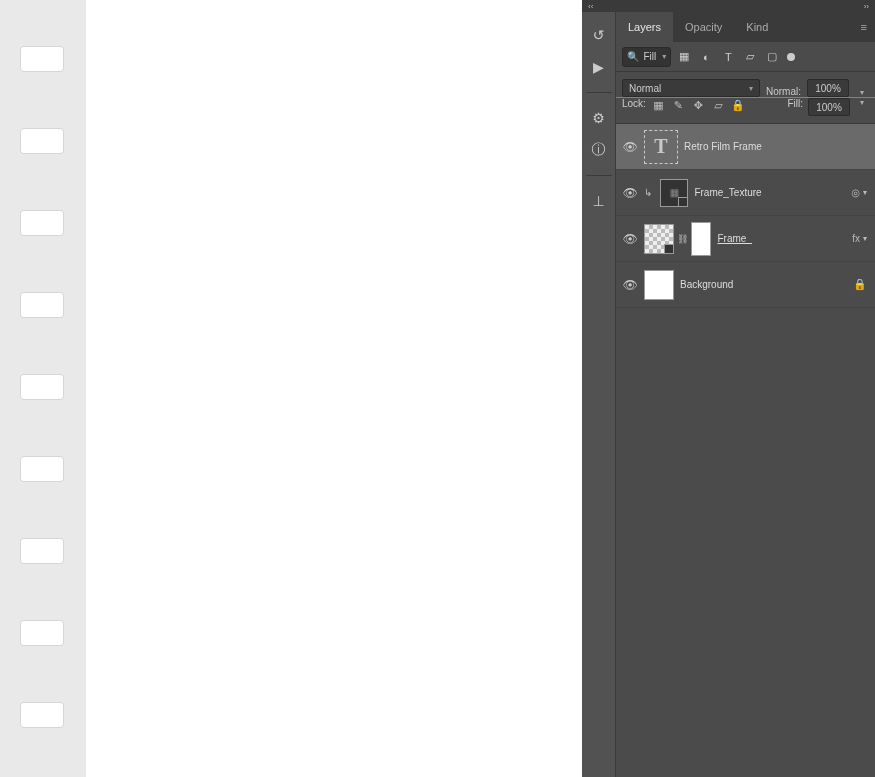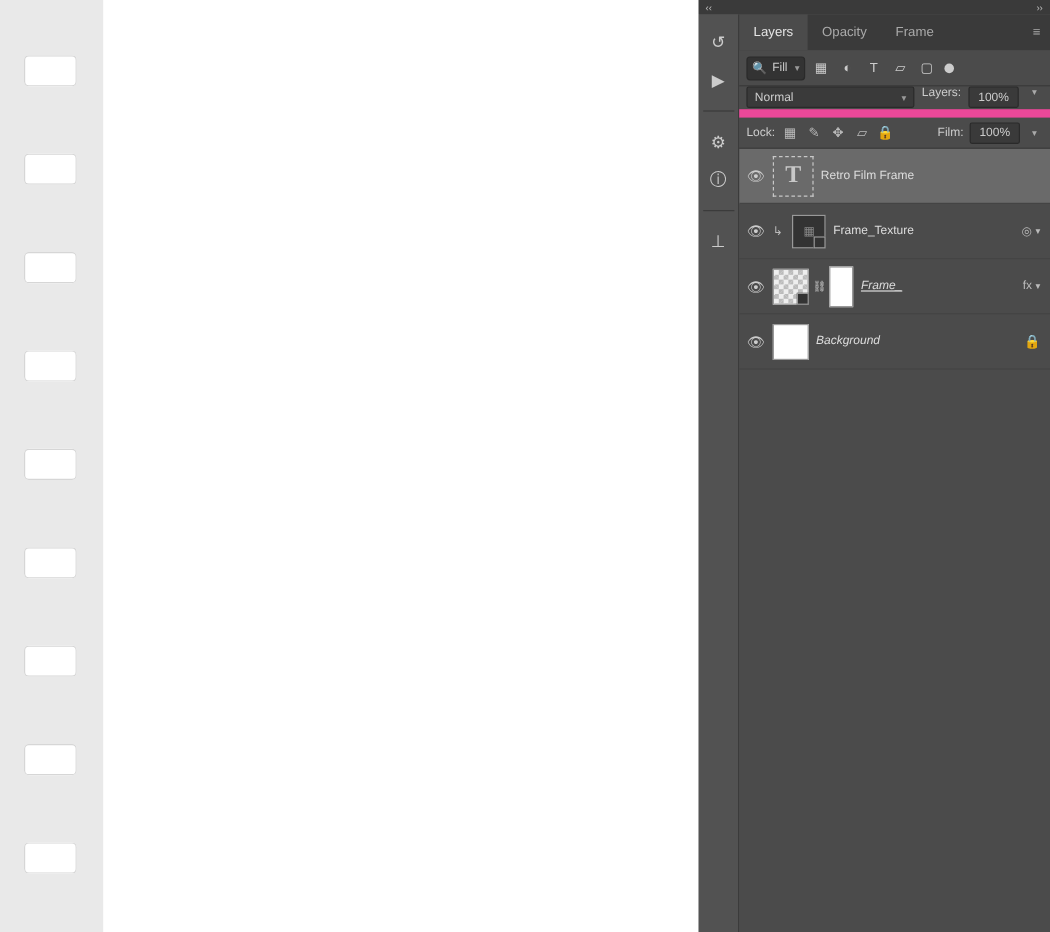--- a/index.html
+++ b/index.html
@@ -24,40 +24,40 @@
 .tab.active { background: #4b4b4b; color: #e6e6e6; font-weight: 500; }
 .tab-menu { margin-left: auto; padding: 0 8px; display: flex; align-items: center; cursor: pointer; color: #aaa; }
 
 .filter-row { height: 30px; display: flex; align-items: center; padding: 0 6px; gap: 4px; background: #4b4b4b; border-bottom: 1px solid #3a3a3a; }
 .kind-search { display: flex; align-items: center; background: #333; border: 1px solid #2a2a2a; border-radius: 3px; height: 20px; padding: 0 4px; color: #ccc; font-size: 10px; gap: 4px; }
 .kind-search .mag { font-size: 10px; }
 .kind-dd { font-size: 8px; color: #999; margin-left: 2px; }
 .ftype { width: 18px; height: 18px; display: flex; align-items: center; justify-content: center; color: #ccc; font-size: 11px; cursor: pointer; }
 .dot { width: 8px; height: 8px; border-radius: 50%; background: #ccc; margin-left: 2px; }
 
-.blend-row { height: 26px; display: flex; align-items: flex-start; padding: 0 6px; gap: 6px; font-size: 10px; color: #ccc; border-bottom: 7px solid #ec4899; }
+.blend-row { height: 26px; display: flex; align-items: flex-end; padding: 0 6px; gap: 6px; font-size: 10px; color: #ccc; border-bottom: 1px solid #ec4899; }
 .blend-select { flex: 1; background: #3a3a3a; border: 1px solid #2a2a2a; border-radius: 2px; height: 18px; display: flex; align-items: center; justify-content: space-between; padding: 0 6px; cursor: pointer; }
 .pct-box { width: 42px; height: 18px; background: #3a3a3a; border: 1px solid #2a2a2a; border-radius: 2px; display: flex; align-items: center; justify-content: center; }
 .pct-dd { width: 14px; font-size: 8px; color: #aaa; text-align: center; cursor: pointer; }
 
-.lock-row { height: 26px; display: flex; align-items: center; padding: 0 6px; gap: 5px; font-size: 10px; color: #ccc; border-bottom: 1px solid #3a3a3a; }
+.lock-row { height: 26px; display: flex; padding: 0 6px; gap: 5px; font-size: 10px; color: #ccc; border-bottom: 1px solid #3a3a3a; }
 .lock-ic { width: 15px; height: 15px; display: flex; align-items: center; justify-content: center; color: #bbb; cursor: pointer; font-size: 11px; }
 
 .layers-list { flex: 1; background: #4b4b4b; overflow: hidden; }
 .layer { height: 46px; display: flex; align-items: center; padding: 0 8px 0 6px; gap: 6px; border-bottom: 1px solid #444; font-size: 10px; color: #ddd; }
 .layer.selected { background: #6a6a6a; }
 .eye { width: 16px; height: 16px; color: #ccc; display: flex; align-items: center; justify-content: center; cursor: pointer; font-size: 12px; }
 .thumb-wrap { display: flex; align-items: center; gap: 2px; }
 .thumb { width: 34px; height: 34px; border: 1px solid #999; background: #fff; display: flex; align-items: center; justify-content: center; font-size: 16px; color: #777; }
 .thumb.type { background: transparent; border: 1px dashed #c8c8c8; }
 .thumb.type .t { font-family: Georgia, serif; font-weight: bold; color: #c8c8c8; font-size: 20px; }
 .mini-thumb { width: 20px; height: 34px; border:1px solid #999; background:#fff; display:flex; align-items:center; justify-content:center; }
 .link-ic { font-size: 9px; color: #ccc; margin: 0 1px; }
 .layer-name { flex: 1; white-space: nowrap; overflow: hidden; text-overflow: ellipsis; }
-.layer-name.italic { font-style: italic; }
+.layer-name.italic { }
 .layer-name.under { text-decoration: underline; }
 .layer-right { display: flex; align-items: center; gap: 3px; color: #bbb; font-size: 10px; }
 .lock-badge { font-size: 11px; }
 .clip { font-size: 10px; color: #bbb; margin-right: 2px; }
 .sm-thumb { width: 28px; height: 28px; border:1px solid #999; background:#333; display:flex; align-items:center; justify-content:center; font-size:10px; color:#888; position:relative; }
 .sm-thumb.white { background:#fff; }
 .corner-crop { position:absolute; right:-1px; bottom:-1px; width:10px; height:10px; border:1px solid #999; background:#333; }
 </style>
 </head>
 <body>
@@ -91,21 +91,21 @@
       <div class="tool">⚙</div>
       <div class="tool">ⓘ</div>
       <div class="sep"></div>
       <div class="tool">⊥</div>
     </div>
 
     <div class="panel">
       <div class="tabs">
         <div class="tab active">Layers</div>
         <div class="tab">Opacity</div>
-        <div class="tab">Frame</div>
+        <div class="tab">Kind</div>
         <div class="tab-menu">≡</div>
       </div>
 
       <div class="filter-row">
         <div class="kind-search">
           <span class="mag">🔍</span>
           <span>Fill</span>
           <span class="kind-dd">▾</span>
         </div>
         <div class="ftype">▦</div>
@@ -114,34 +114,34 @@
         <div class="ftype">▱</div>
         <div class="ftype">▢</div>
         <div class="dot"></div>
       </div>
 
       <div class="blend-row">
         <div class="blend-select">
           <span>Normal</span>
           <span class="kind-dd">▾</span>
         </div>
-        <span>Layers:</span>
+        <span>Normal:</span>
         <div class="pct-box">100%</div>
         <div class="pct-dd">▾</div>
       </div>
 
       <div class="lock-row">
         <span>Lock:</span>
         <div class="lock-ic">▦</div>
         <div class="lock-ic">✎</div>
         <div class="lock-ic">✥</div>
         <div class="lock-ic">▱</div>
         <div class="lock-ic">🔒</div>
         <span style="flex:1"></span>
-        <span>Film:</span>
+        <span>Fill:</span>
         <div class="pct-box">100%</div>
         <div class="pct-dd">▾</div>
       </div>
 
       <div class="layers-list">
 
         <div class="layer selected">
           <div class="eye">👁</div>
           <div class="thumb type">
               <span class="t">T</span>

